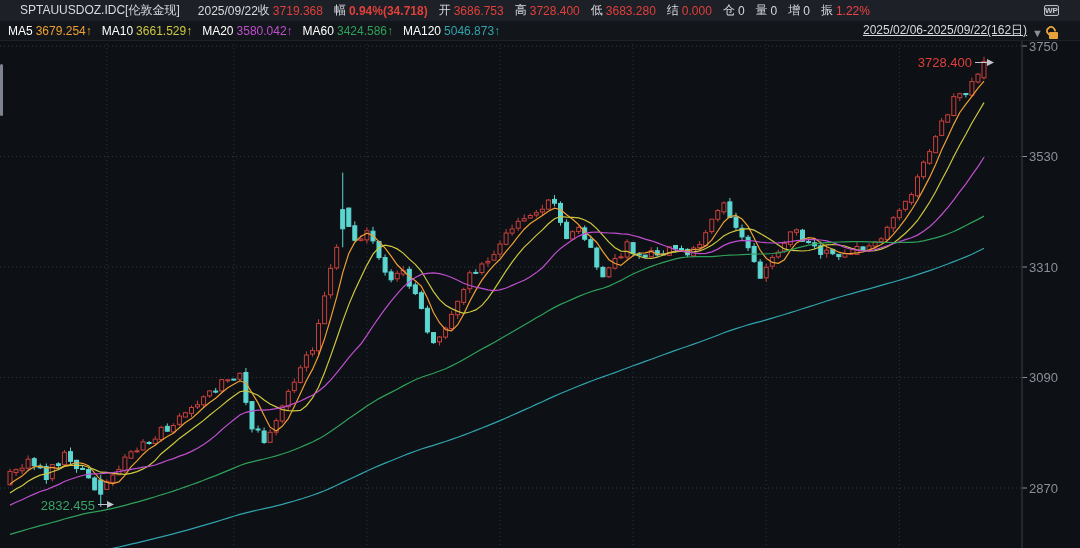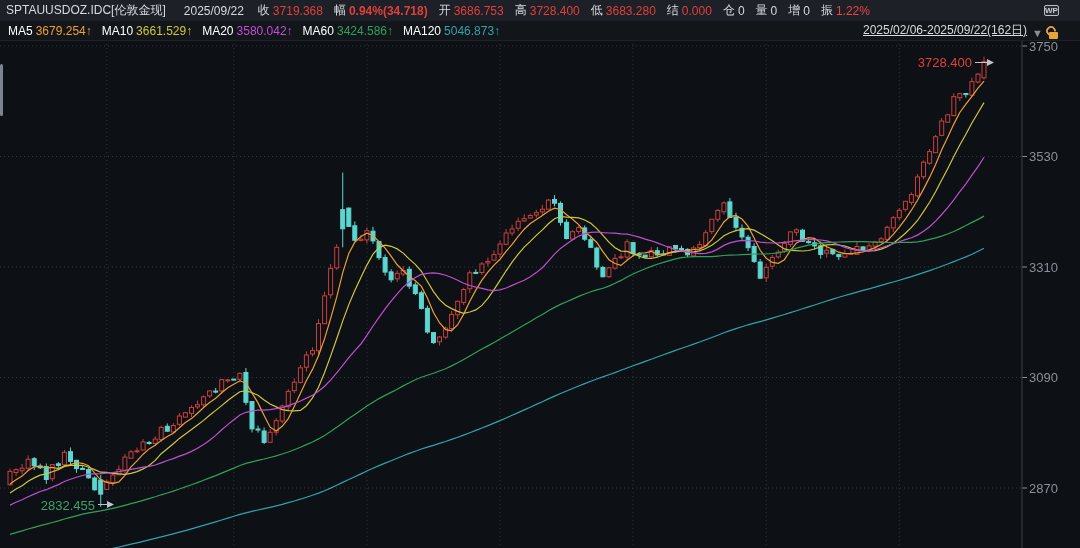--- a/index.html
+++ b/index.html
@@ -1,24 +1,24 @@
 <!DOCTYPE html>
 <html><head>
 <meta charset="utf-8">
 <style>
   html,body{margin:0;padding:0;background:#000;}
   .app{position:relative;width:1080px;height:548px;background:#0d1014;overflow:hidden;
        font-family:"Liberation Sans","DejaVu Sans",sans-serif;}
   .row1{position:absolute;top:0;left:0;right:0;height:21px;background:#1d2027;z-index:3;
-        display:flex;align-items:center;padding-left:6px;font-size:12px;color:#d8dade;white-space:nowrap;}
+        display:flex;align-items:center;padding-left:20px;font-size:12px;color:#d8dade;white-space:nowrap;}
   .row2{position:absolute;top:21px;left:0;right:0;height:19px;background:#121519;z-index:3;
         display:flex;align-items:center;padding-left:8px;font-size:12px;color:#d4d6da;
         border-bottom:1px solid #1e2126;white-space:nowrap;}
   .sym{margin-right:18px;}
-  .qdate{margin-right:14px;text-align:center;}
+  .qdate{text-align:center;}
   .fld{display:inline-flex;align-items:center;margin-right:11px;}
   .fld .lab{margin-right:3px;color:#d8dade;}
   .ma-item{display:inline-flex;align-items:center;margin-right:10px;}
   .ma-item .lab{margin-right:3px;color:#ffffff;}
   .range-wrap{margin-left:auto;display:flex;align-items:flex-end;gap:5px;padding-right:20px;}
   .range-label{text-decoration:underline;color:#d8dade;cursor:pointer;}
   .chev{color:#8a8f99;font-size:11px;cursor:pointer;}
   .wp-badge{position:absolute;top:2px;right:14px;width:22px;height:17px;cursor:pointer;}
   .wp-screen{width:20px;height:12px;border:1px solid #b9bdc6;border-radius:2px;background:#2a2d34;
              color:#c6cad2;font-size:8px;font-weight:bold;text-align:center;line-height:12px;}

